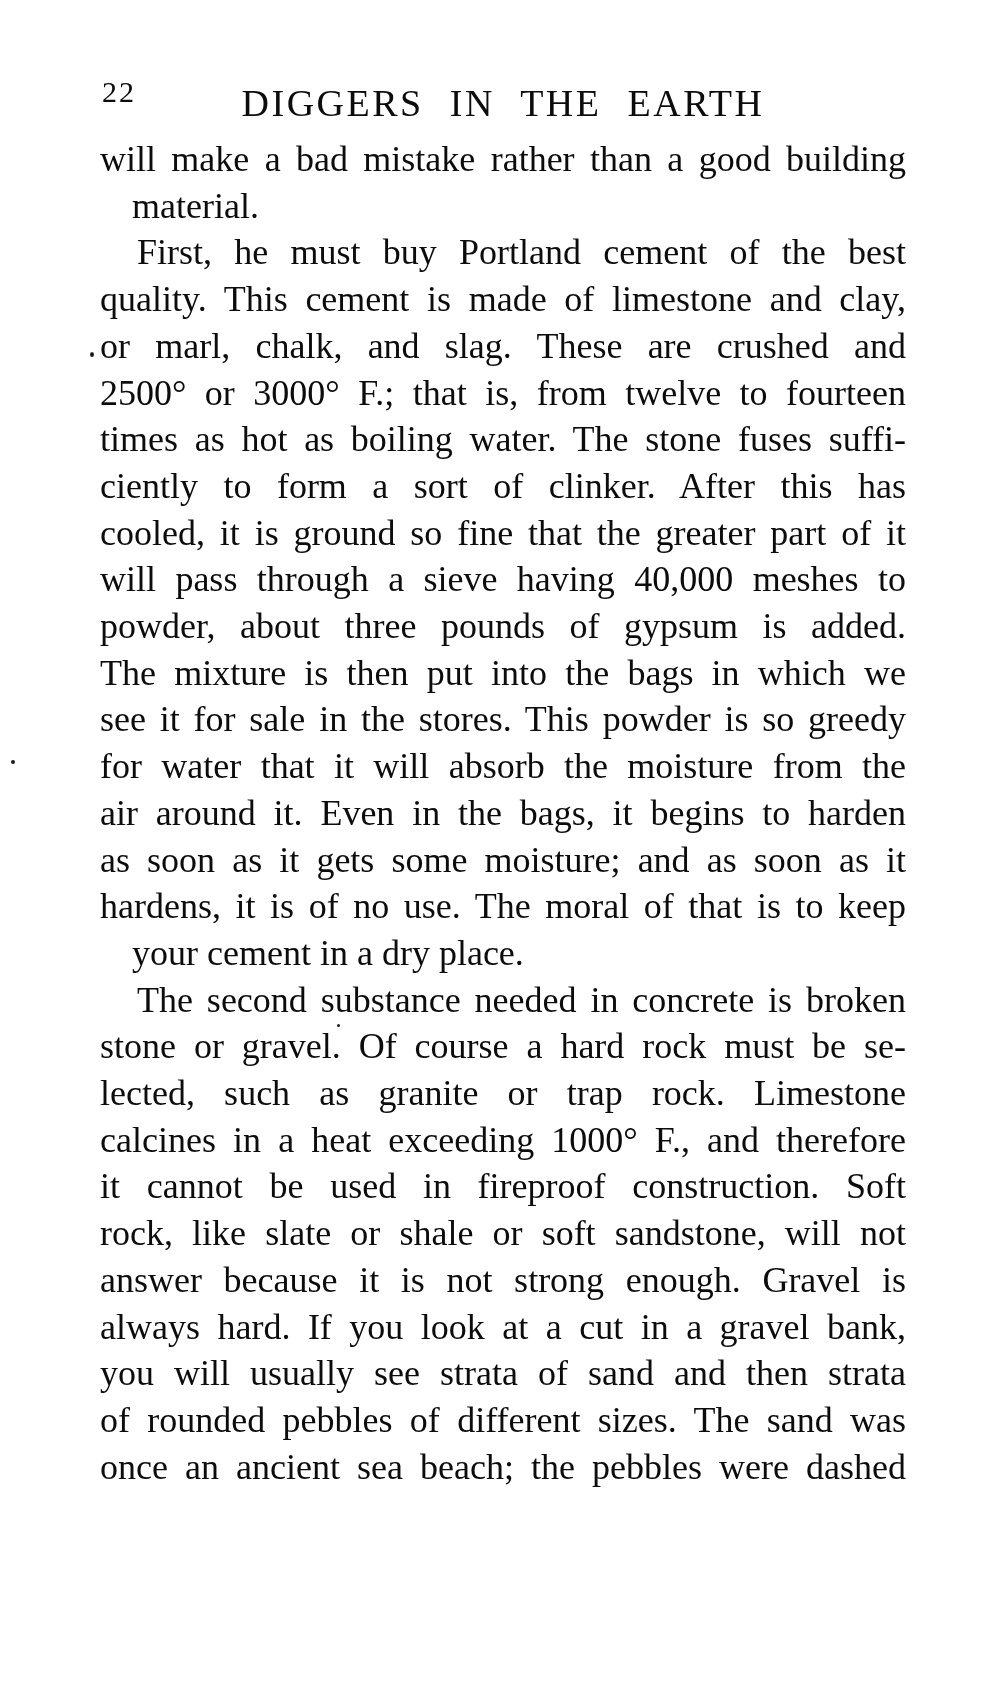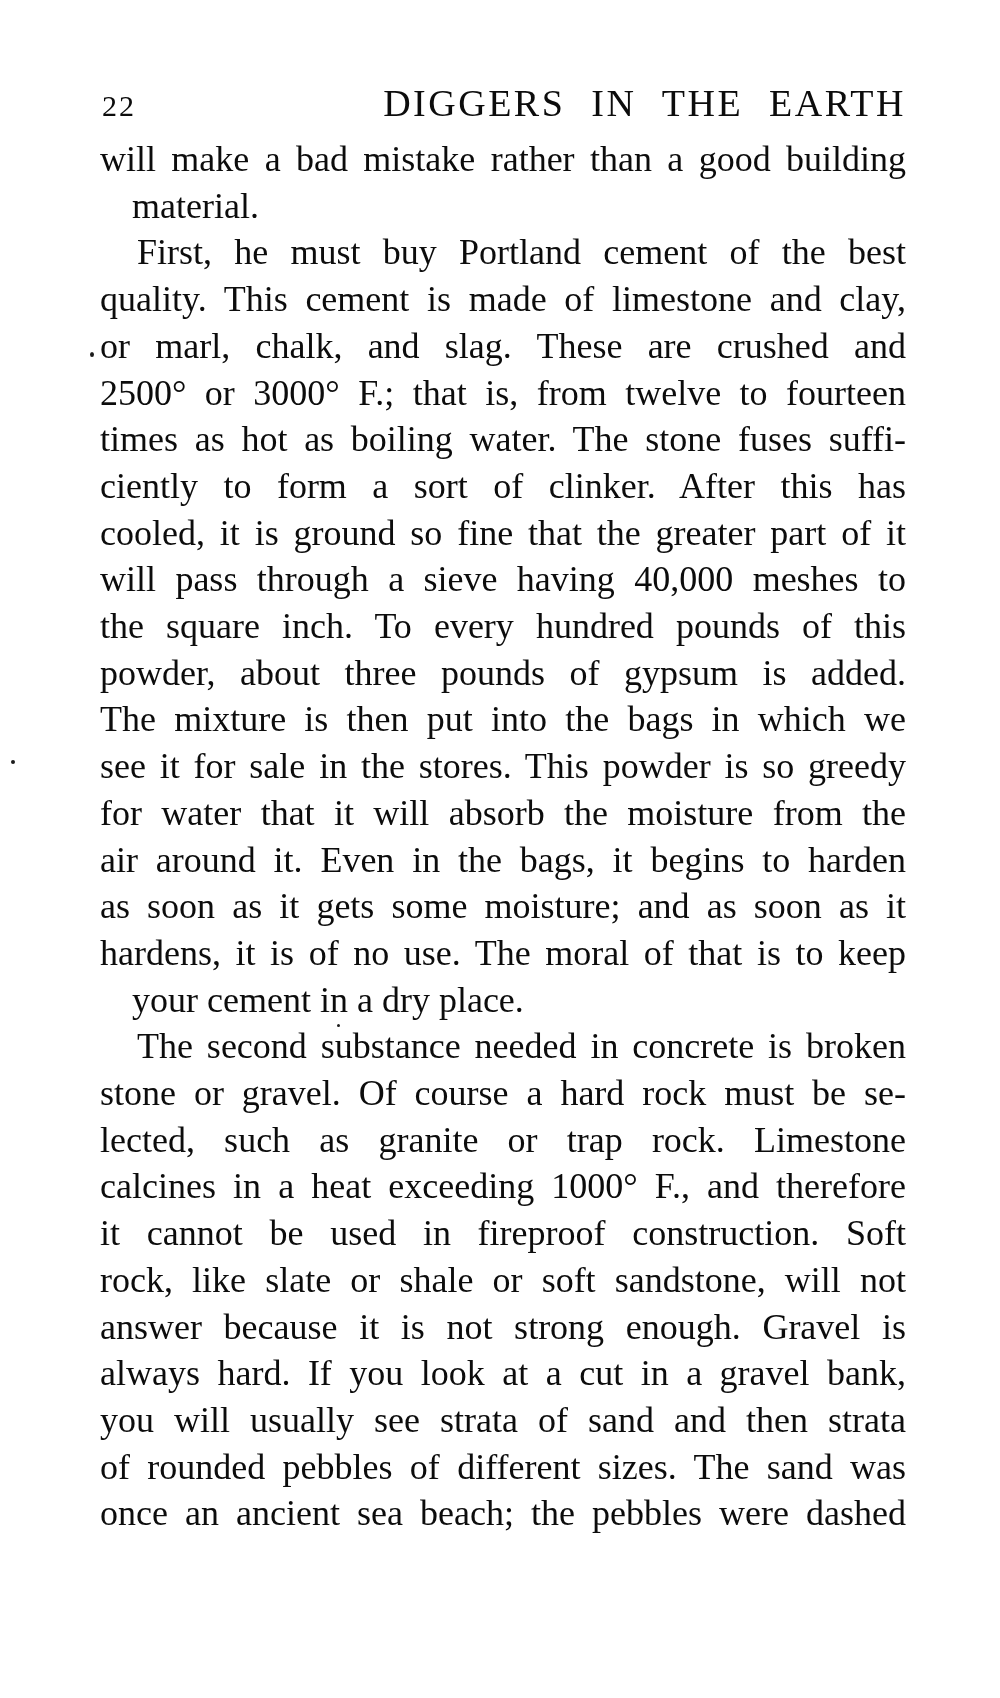--- a/index.html
+++ b/index.html
@@ -15,28 +15,28 @@
   .header {
     position: absolute;
     top: 82px;
     left: 100px;
     width: 806px;
     height: 42px;
   }
   .pagenum {
     position: absolute;
     left: 2px;
-    bottom: 1px;
+    bottom: 15px;
     font-size: 30px;
     letter-spacing: 2px;
     margin-top: 44px;
   }
   .running-title {
     display: block;
-    text-align: right;
+    text-align: center;
     font-size: 38px;
     line-height: 42px;
     letter-spacing: 2.5px;
     word-spacing: 14px;
     white-space: nowrap;
   }
   .body-text {
     position: absolute;
     top: 136px;
     left: 100px;
@@ -73,21 +73,20 @@
       <div class="line">will make a bad mistake rather than a good building</div>
       <div class="line para-end">material.</div>
       <div class="line indent">First, he must buy Portland cement of the best</div>
       <div class="line">quality. This cement is made of limestone and clay,</div>
       <div class="line">or marl, chalk, and slag. These are crushed and</div>
       <div class="line">2500° or 3000° F.; that is, from twelve to fourteen</div>
       <div class="line">times as hot as boiling water. The stone fuses suffi-</div>
       <div class="line">ciently to form a sort of clinker. After this has</div>
       <div class="line">cooled, it is ground so fine that the greater part of it</div>
       <div class="line">will pass through a sieve having 40,000 meshes to</div>
-      <div class="line">the square inch. To every hundred pounds of this</div>
       <div class="line">powder, about three pounds of gypsum is added.</div>
       <div class="line">The mixture is then put into the bags in which we</div>
       <div class="line">see it for sale in the stores. This powder is so greedy</div>
       <div class="line">for water that it will absorb the moisture from the</div>
       <div class="line">air around it. Even in the bags, it begins to harden</div>
       <div class="line">as soon as it gets some moisture; and as soon as it</div>
       <div class="line">hardens, it is of no use. The moral of that is to keep</div>
       <div class="line para-end">your cement in a dry place.</div>
       <div class="line indent">The second substance needed in concrete is broken</div>
       <div class="line">stone or gravel. Of course a hard rock must be se-</div>

